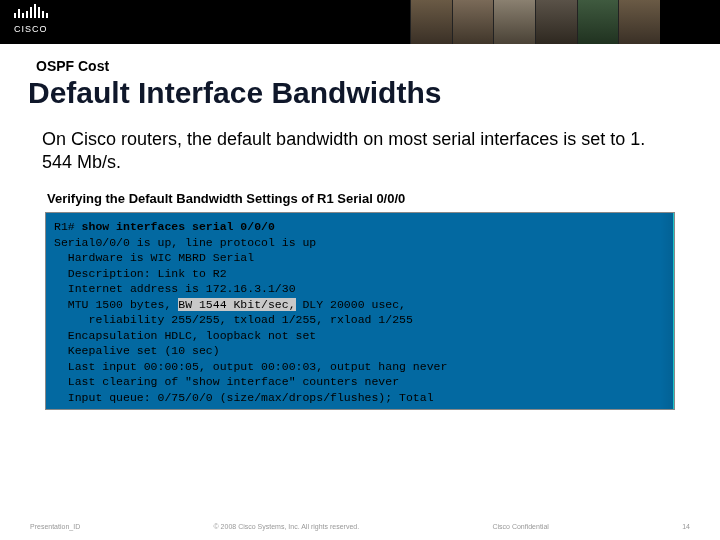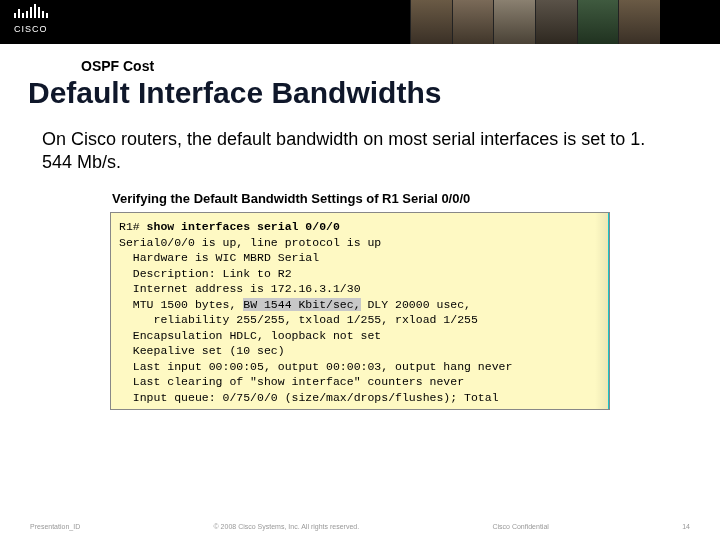--- a/index.html
+++ b/index.html
@@ -56,47 +56,46 @@
   .p2 { background: linear-gradient(#7a6a58,#40362a); }
   .p3 { background: linear-gradient(#8a8070,#4a4236); }
   .p4 { background: linear-gradient(#5a5248,#2e2820); }
   .p5 { background: linear-gradient(#3f5a3f,#203220); }
   .p6 { background: linear-gradient(#6a5a45,#3a3026); }
   .kicker {
     font-size: 14px;
     font-weight: bold;
     color: #000;
     padding: 14px 0 2px 36px;
-    margin-left: 45px;
   }
   h1.title {
     font-size: 30px;
     font-weight: bold;
     color: #0f172a;
     padding: 0 0 10px 28px;
   }
   .body-text {
     font-size: 18px;
     color: #000;
     padding: 8px 40px 0 42px;
     line-height: 1.25;
   }
   .terminal-wrap {
     margin: 18px auto 0 auto;
-    width: 500px;
+    width: 630px;
   }
   .term-head {
     color: #000;
     font-weight: bold;
     font-size: 13px;
     padding: 0 0 6px 2px;
   }
   .terminal {
     border: 1px solid #888;
-    background: #fef9c3;
+    background: #0369a1;
     height: 198px;
     position: relative;
     overflow: hidden;
   }
   .terminal-inner {
     font-family: "Courier New", monospace;
     font-size: 11.5px;
     color: #000;
     padding: 6px 8px;
     line-height: 1.35;

